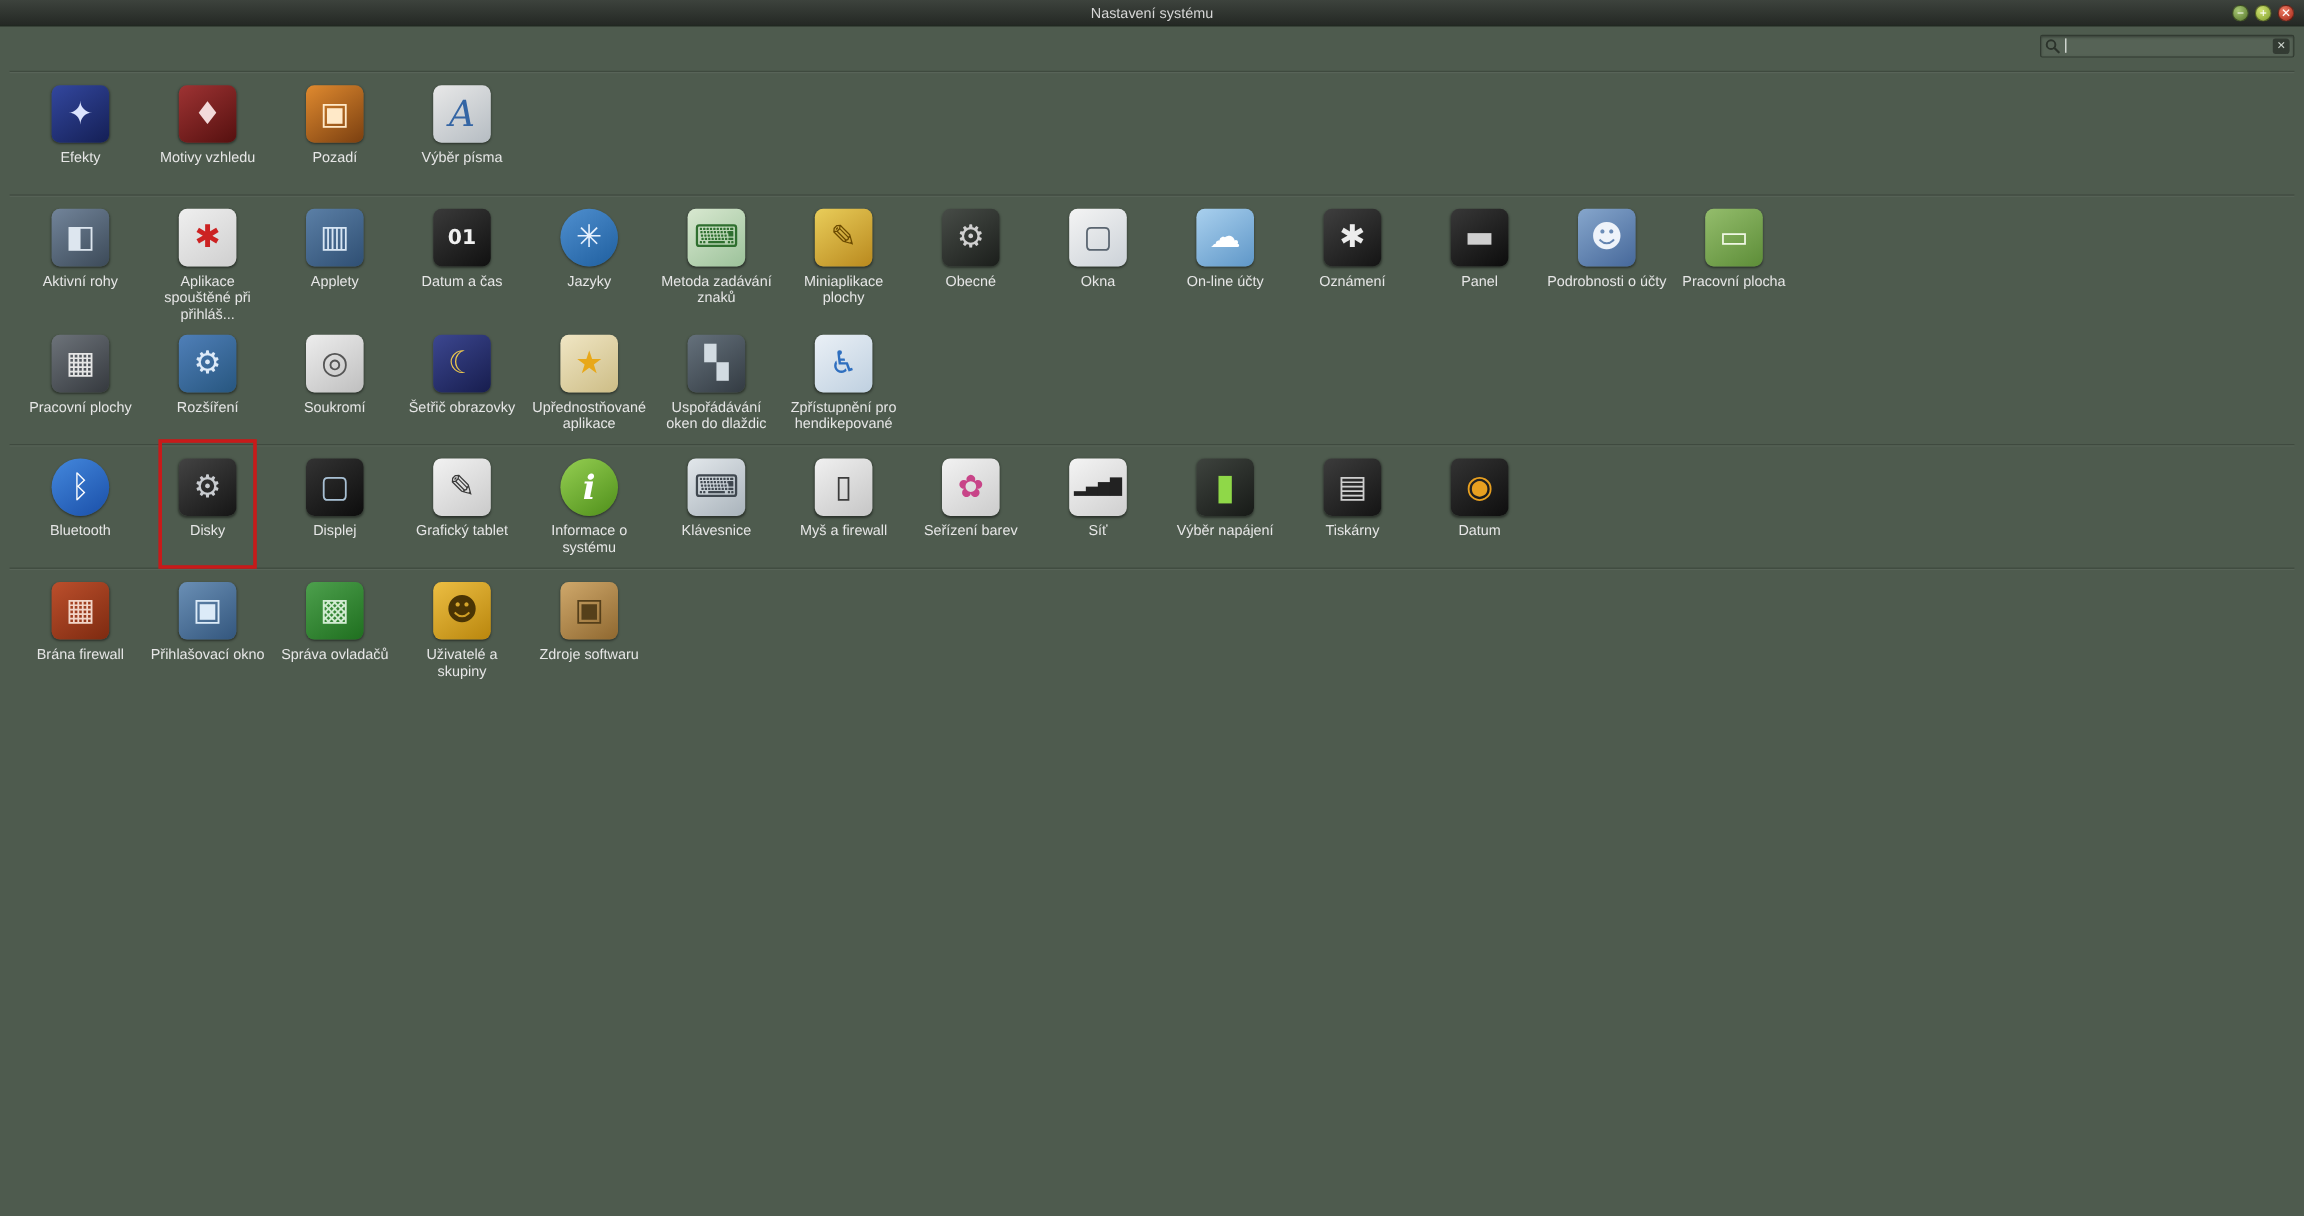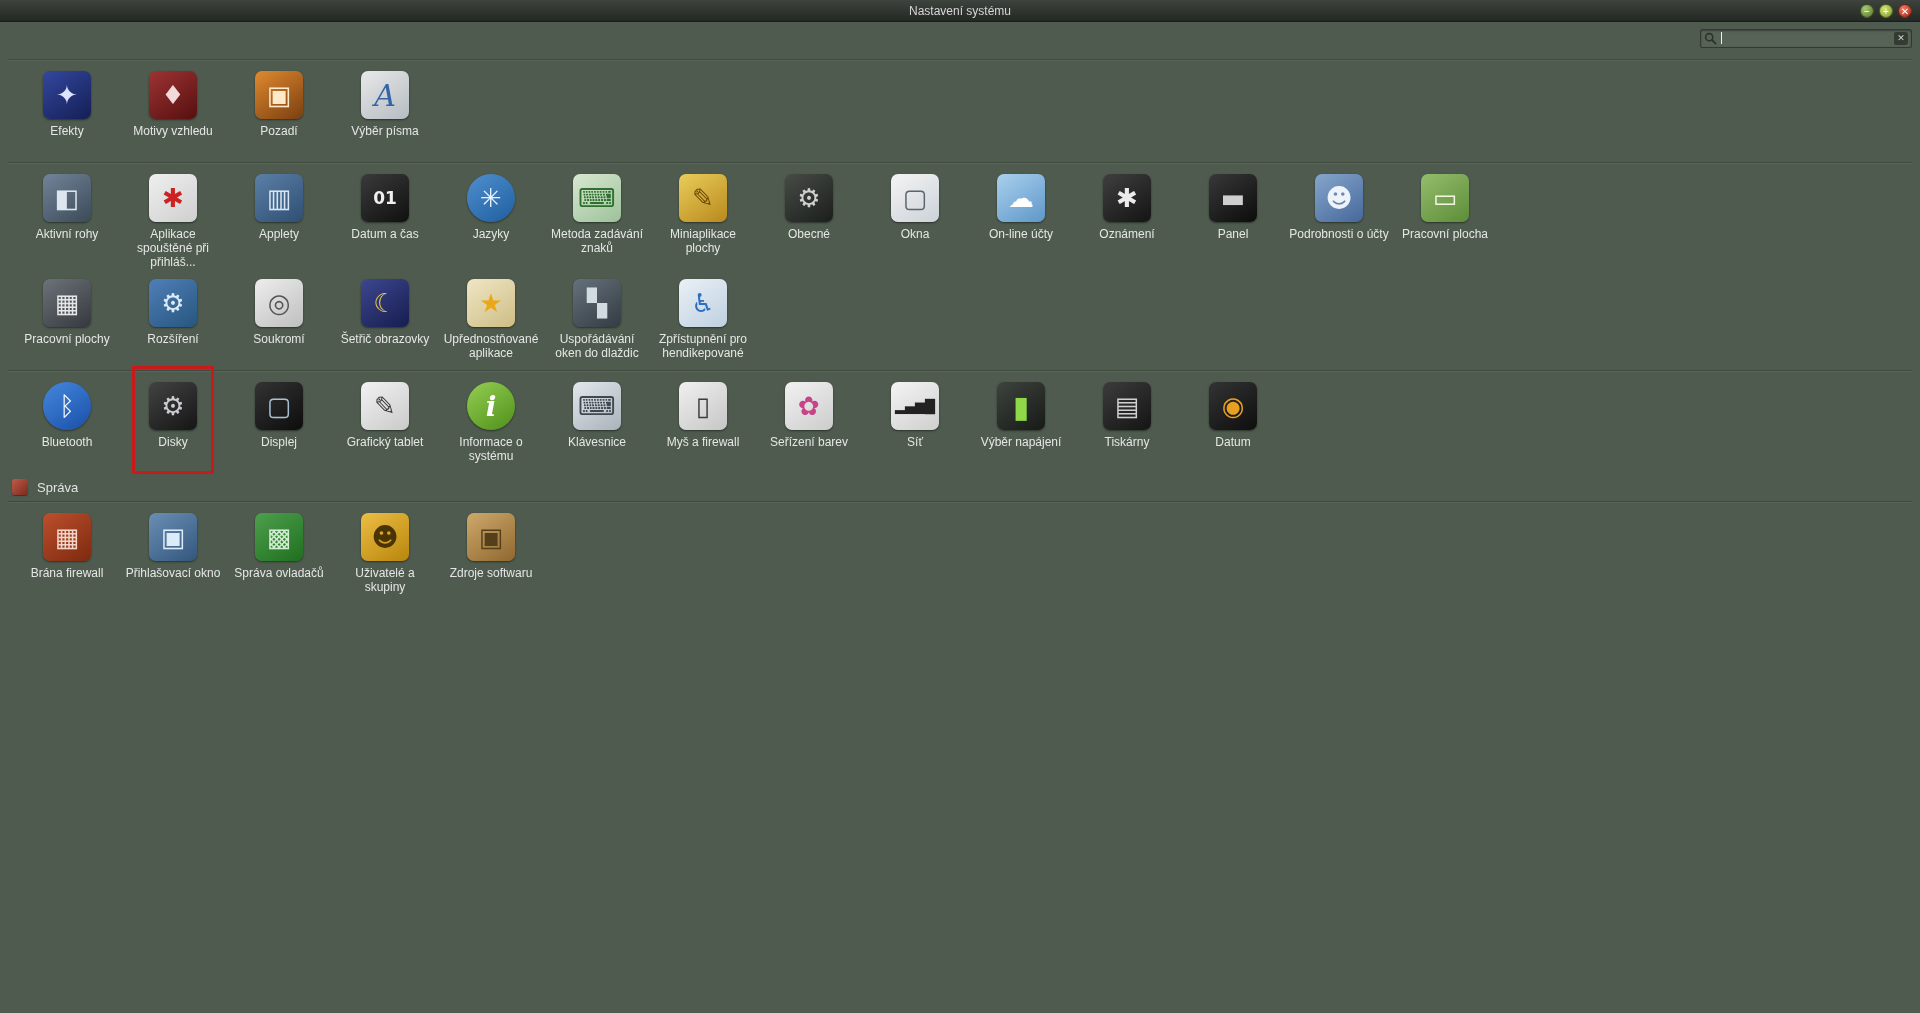--- a/index.html
+++ b/index.html
@@ -367,24 +367,20 @@
           </div>
           <div class="item">
             <div class="icon48" style="background: linear-gradient(145deg, rgb(51, 51, 51), rgb(14, 14, 14));">
               <span style="color: rgb(232, 160, 32);">◉</span>
             </div>
             <div class="label">Datum</div>
           </div>
         </div>
       </section>
       <section>
-        <div class="sec-header">
-          <span class="sec-icon" style="background: linear-gradient(135deg, rgb(192, 90, 74), rgb(122, 42, 26));"></span>
-          <span>Správa</span>
-        </div>
         <div class="sep"></div>
         <div class="items">
           <div class="item">
             <div class="icon48" style="background: linear-gradient(145deg, rgb(188, 79, 44), rgb(125, 42, 16));">
               <span style="color: rgb(242, 213, 200);">▦</span>
             </div>
             <div class="label">Brána firewall</div>
           </div>
           <div class="item">
             <div class="icon48" style="background: linear-gradient(145deg, rgb(106, 143, 181), rgb(51, 86, 125));">

